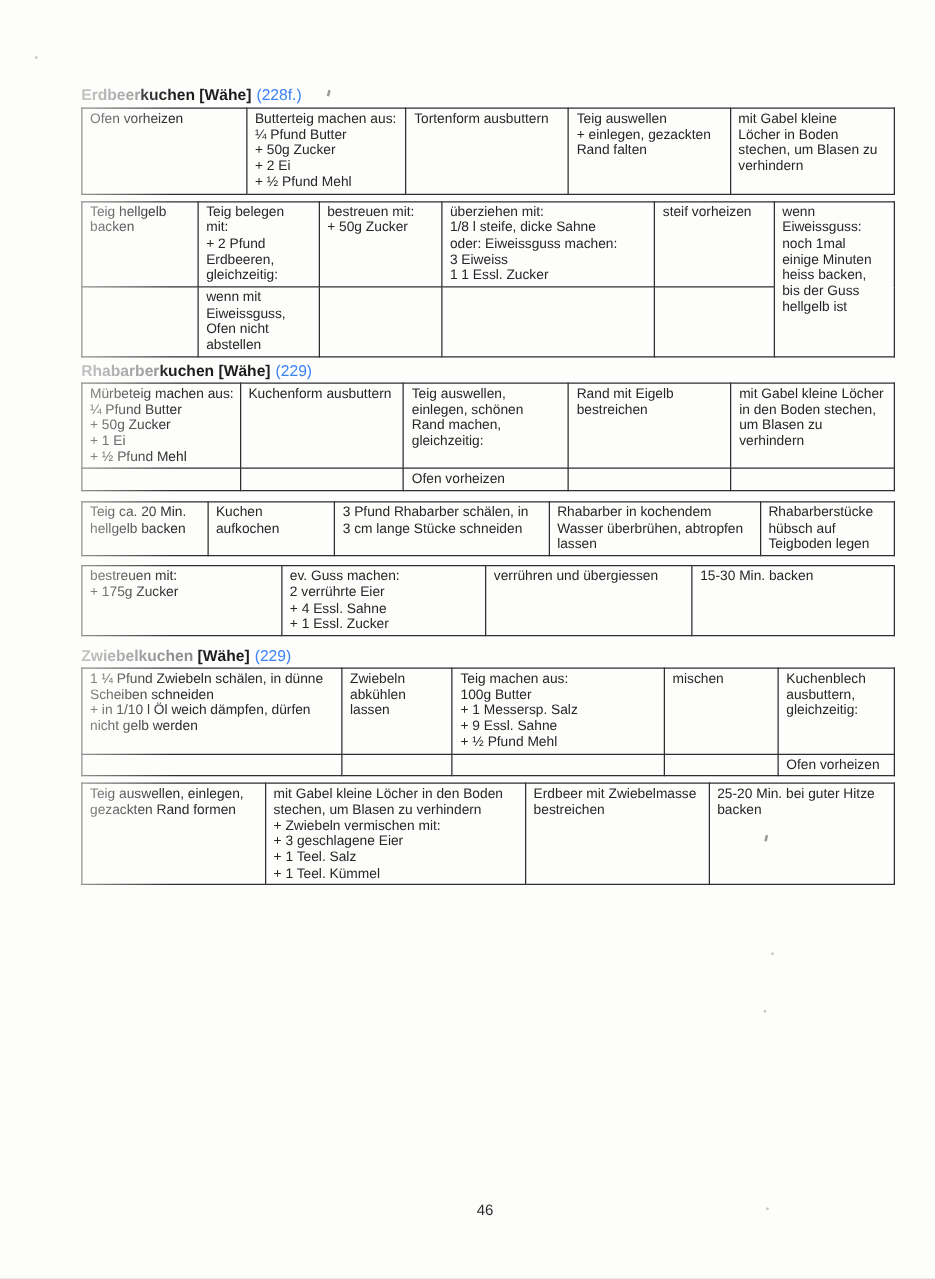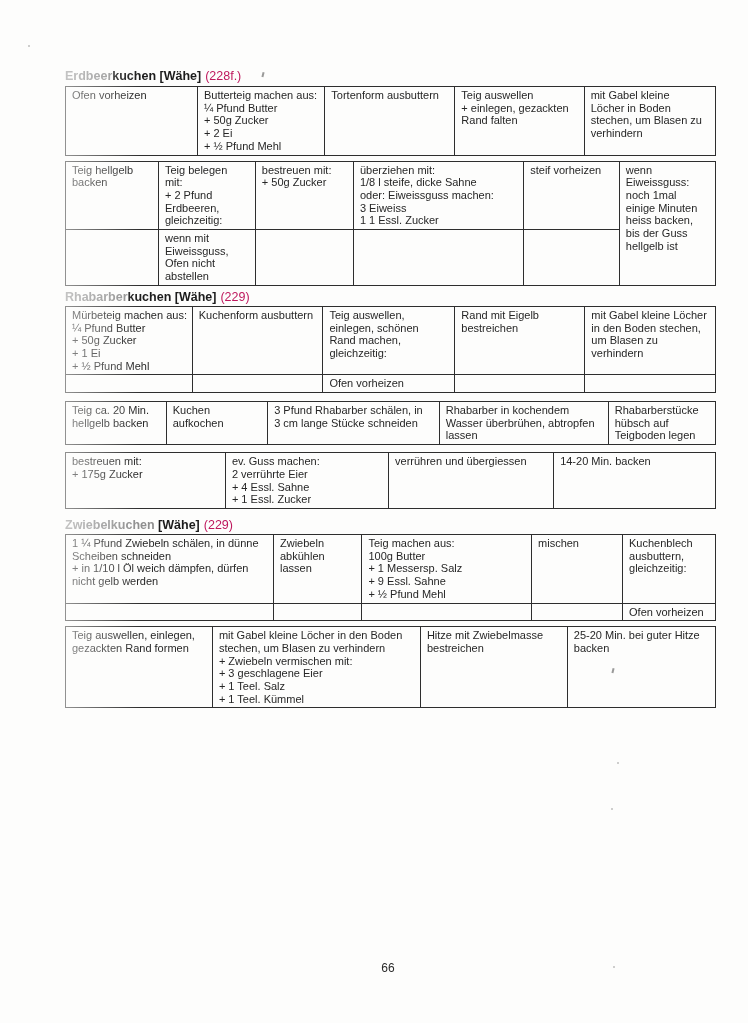--- a/index.html
+++ b/index.html
@@ -9,21 +9,21 @@
     background:#fdfdfc;
     font-family:"Liberation Sans","DejaVu Sans",sans-serif;
     color:#262626;
     overflow:hidden;
     box-shadow:0 0 4px rgba(0,0,0,.25);
   }
   .content{position:absolute;left:65px;top:69px;width:651px;}
   .sec-title{font-size:12.5px;line-height:15px;white-space:nowrap;}
   .sec-title .tfade{font-weight:bold;color:#8f8f8f;}
   .sec-title .tbold{font-weight:bold;color:#1c1c1c;}
-  .sec-title .tref{font-weight:normal;color:#be185d;margin-left:4px;}
+  .sec-title .tref{font-weight:normal;color:#3b82f6;margin-left:4px;}
   table.rt{
     border-collapse:collapse;
     table-layout:fixed;
     width:651px;
   }
   table.rt td{
     border:1px solid #2e2e2e;
     vertical-align:top;
     padding:2px 3px 2px 6px;
     font-size:11px;
@@ -213,21 +213,21 @@
       </colgroup>
       <tbody>
           <tr style="height:53px">
         <td>bestreuen mit:
 + 175g Zucker</td>
         <td>ev. Guss machen:
 2 verrührte Eier
 + 4 Essl. Sahne
 + 1 Essl. Zucker</td>
         <td>verrühren und übergiessen</td>
-        <td>14-20 Min. backen</td>
+        <td>15-30 Min. backen</td>
       </tr>
     </tbody>
       </table>
 
     <div class="sec-title" id="h3s"><span class="tfade">Zwiebelkuchen</span>&nbsp;<span class="tbold">[Wähe]</span><span class="tref">(229)</span></div>
 
     <table class="rt" id="tF">
       <colgroup>
         <col style="width:32.0%">
           <col style="width:13.6%">
@@ -274,31 +274,31 @@
       <tbody>
           <tr style="height:76px">
         <td>Teig auswellen, einlegen,
 gezackten Rand formen</td>
         <td>mit Gabel kleine Löcher in den Boden
 stechen, um Blasen zu verhindern
 + Zwiebeln vermischen mit:
 + 3 geschlagene Eier
 + 1 Teel. Salz
 + 1 Teel. Kümmel</td>
-        <td>Hitze mit Zwiebelmasse
+        <td>Erdbeer mit Zwiebelmasse
 bestreichen</td>
         <td>25-20 Min. bei guter Hitze
 backen</td>
       </tr>
     </tbody>
       </table>
 
   </div>
 
-  <div class="page-number">66</div>
+  <div class="page-number">46</div>
 
   <div class="fade-overlay"></div>
   <div class="tick" style="left:262px;top:72px;"></div>
   <div class="spk" style="left:28px;top:45px;"></div>
   <div class="spk" style="left:617px;top:762px;"></div>
   <div class="spk" style="left:611px;top:808px;"></div>
   <div class="spk" style="left:613px;top:966px;"></div>
   <div class="tick" style="left:612px;top:668px;"></div>
 
 </div>

